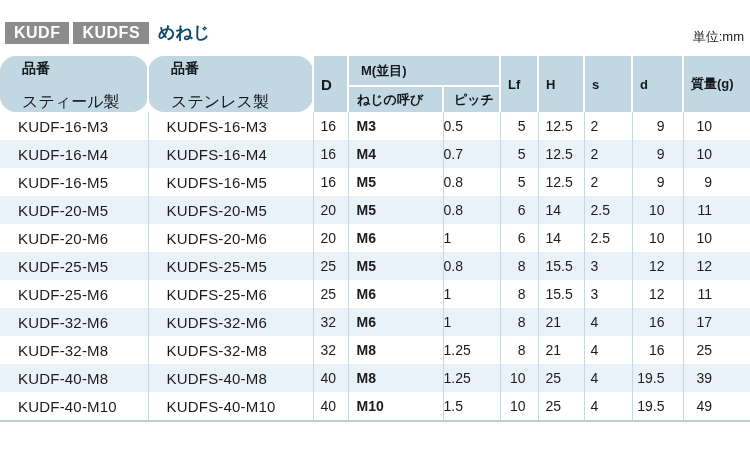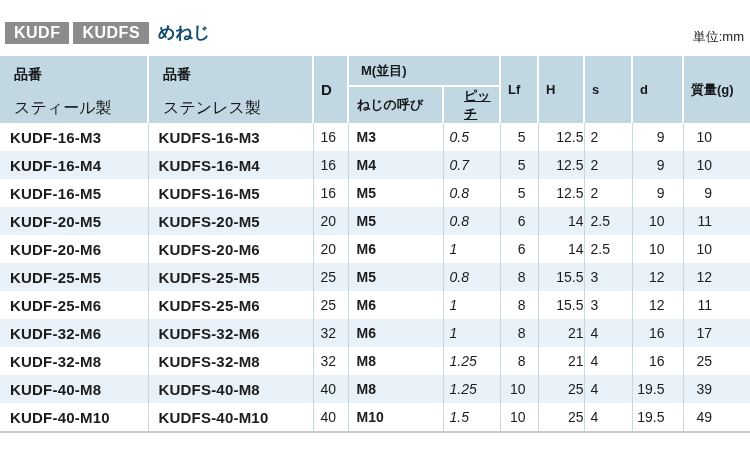--- a/index.html
+++ b/index.html
@@ -23,43 +23,43 @@
     border-collapse:collapse;table-layout:fixed;
     font-size:14px;color:#1c1c1c;
   }
   th{
     background:#c1d7e1;color:#15181c;font-weight:700;text-align:left;
     border-right:2px solid #ffffff;vertical-align:middle;padding:0;
   }
   thead tr.hr1 th{height:29px;}
   thead tr.hr2 th{height:25px;}
   th.rspan{height:56px;}
-  th.th-pin{padding-left:14px;}
+  th.th-pin{padding-left:22px;border-radius:16px;}
   .pin-title{font-size:14px;font-weight:700;line-height:17px;}
   .pin-sub{font-size:16px;font-weight:400;line-height:13px;margin-top:18px;}
   th.th-D{padding-left:7px;font-size:15px;}
   th.th-m{padding-left:12px;font-size:13px;border-bottom:2px solid #ffffff;}
   th.th-thread{padding-left:8px;font-size:13px;}
-  th.th-pitch{padding-left:20px;font-size:13px;text-decoration:underline;}
+  th.th-pitch{padding-left:10px;font-size:13px;}
   th.th-lf,th.th-H,th.th-s,th.th-d{padding-left:7px;font-size:13px;}
   th.th-mass{padding-left:7px;font-size:13px;}
   th.last{border-right:none;}
 
   tbody td{
     height:28px;padding:0;border-right:1px solid #c7d8e1;
     font-size:14px;font-weight:400;vertical-align:middle;background-clip:padding-box;
   }
   tbody tr:nth-child(even) td{background:#e9f2f8;}
   tbody tr:last-child td{border-bottom:2px solid #c3ccd2;}
-  td.c-steel,td.c-stainless{font-weight:700;font-size:15px;padding-left:10px;letter-spacing:0.2px;}
+  td.c-steel,td.c-stainless{font-weight:400;font-size:15px;padding-left:18px;letter-spacing:0.2px;}
   td.c-D{padding-left:7px;}
   td.c-thread{padding-left:8px;font-weight:bold;}
-  td.c-pitch{padding-left:6px;font-style:italic;}
+  td.c-pitch{}
   td.c-lf{text-align:right;padding-right:12px;}
-  td.c-H{padding-left:7px;text-align:right;}
+  td.c-H{padding-left:7px;}
   td.c-s{padding-left:6px;}
   td.c-d{text-align:right;padding-right:18px;}
   td.c-mass{text-align:right;padding-right:38px;border-right:none;}
 </style>
 </head>
 <body>
 
 <div class="page">
 
   <div class="title-row">

